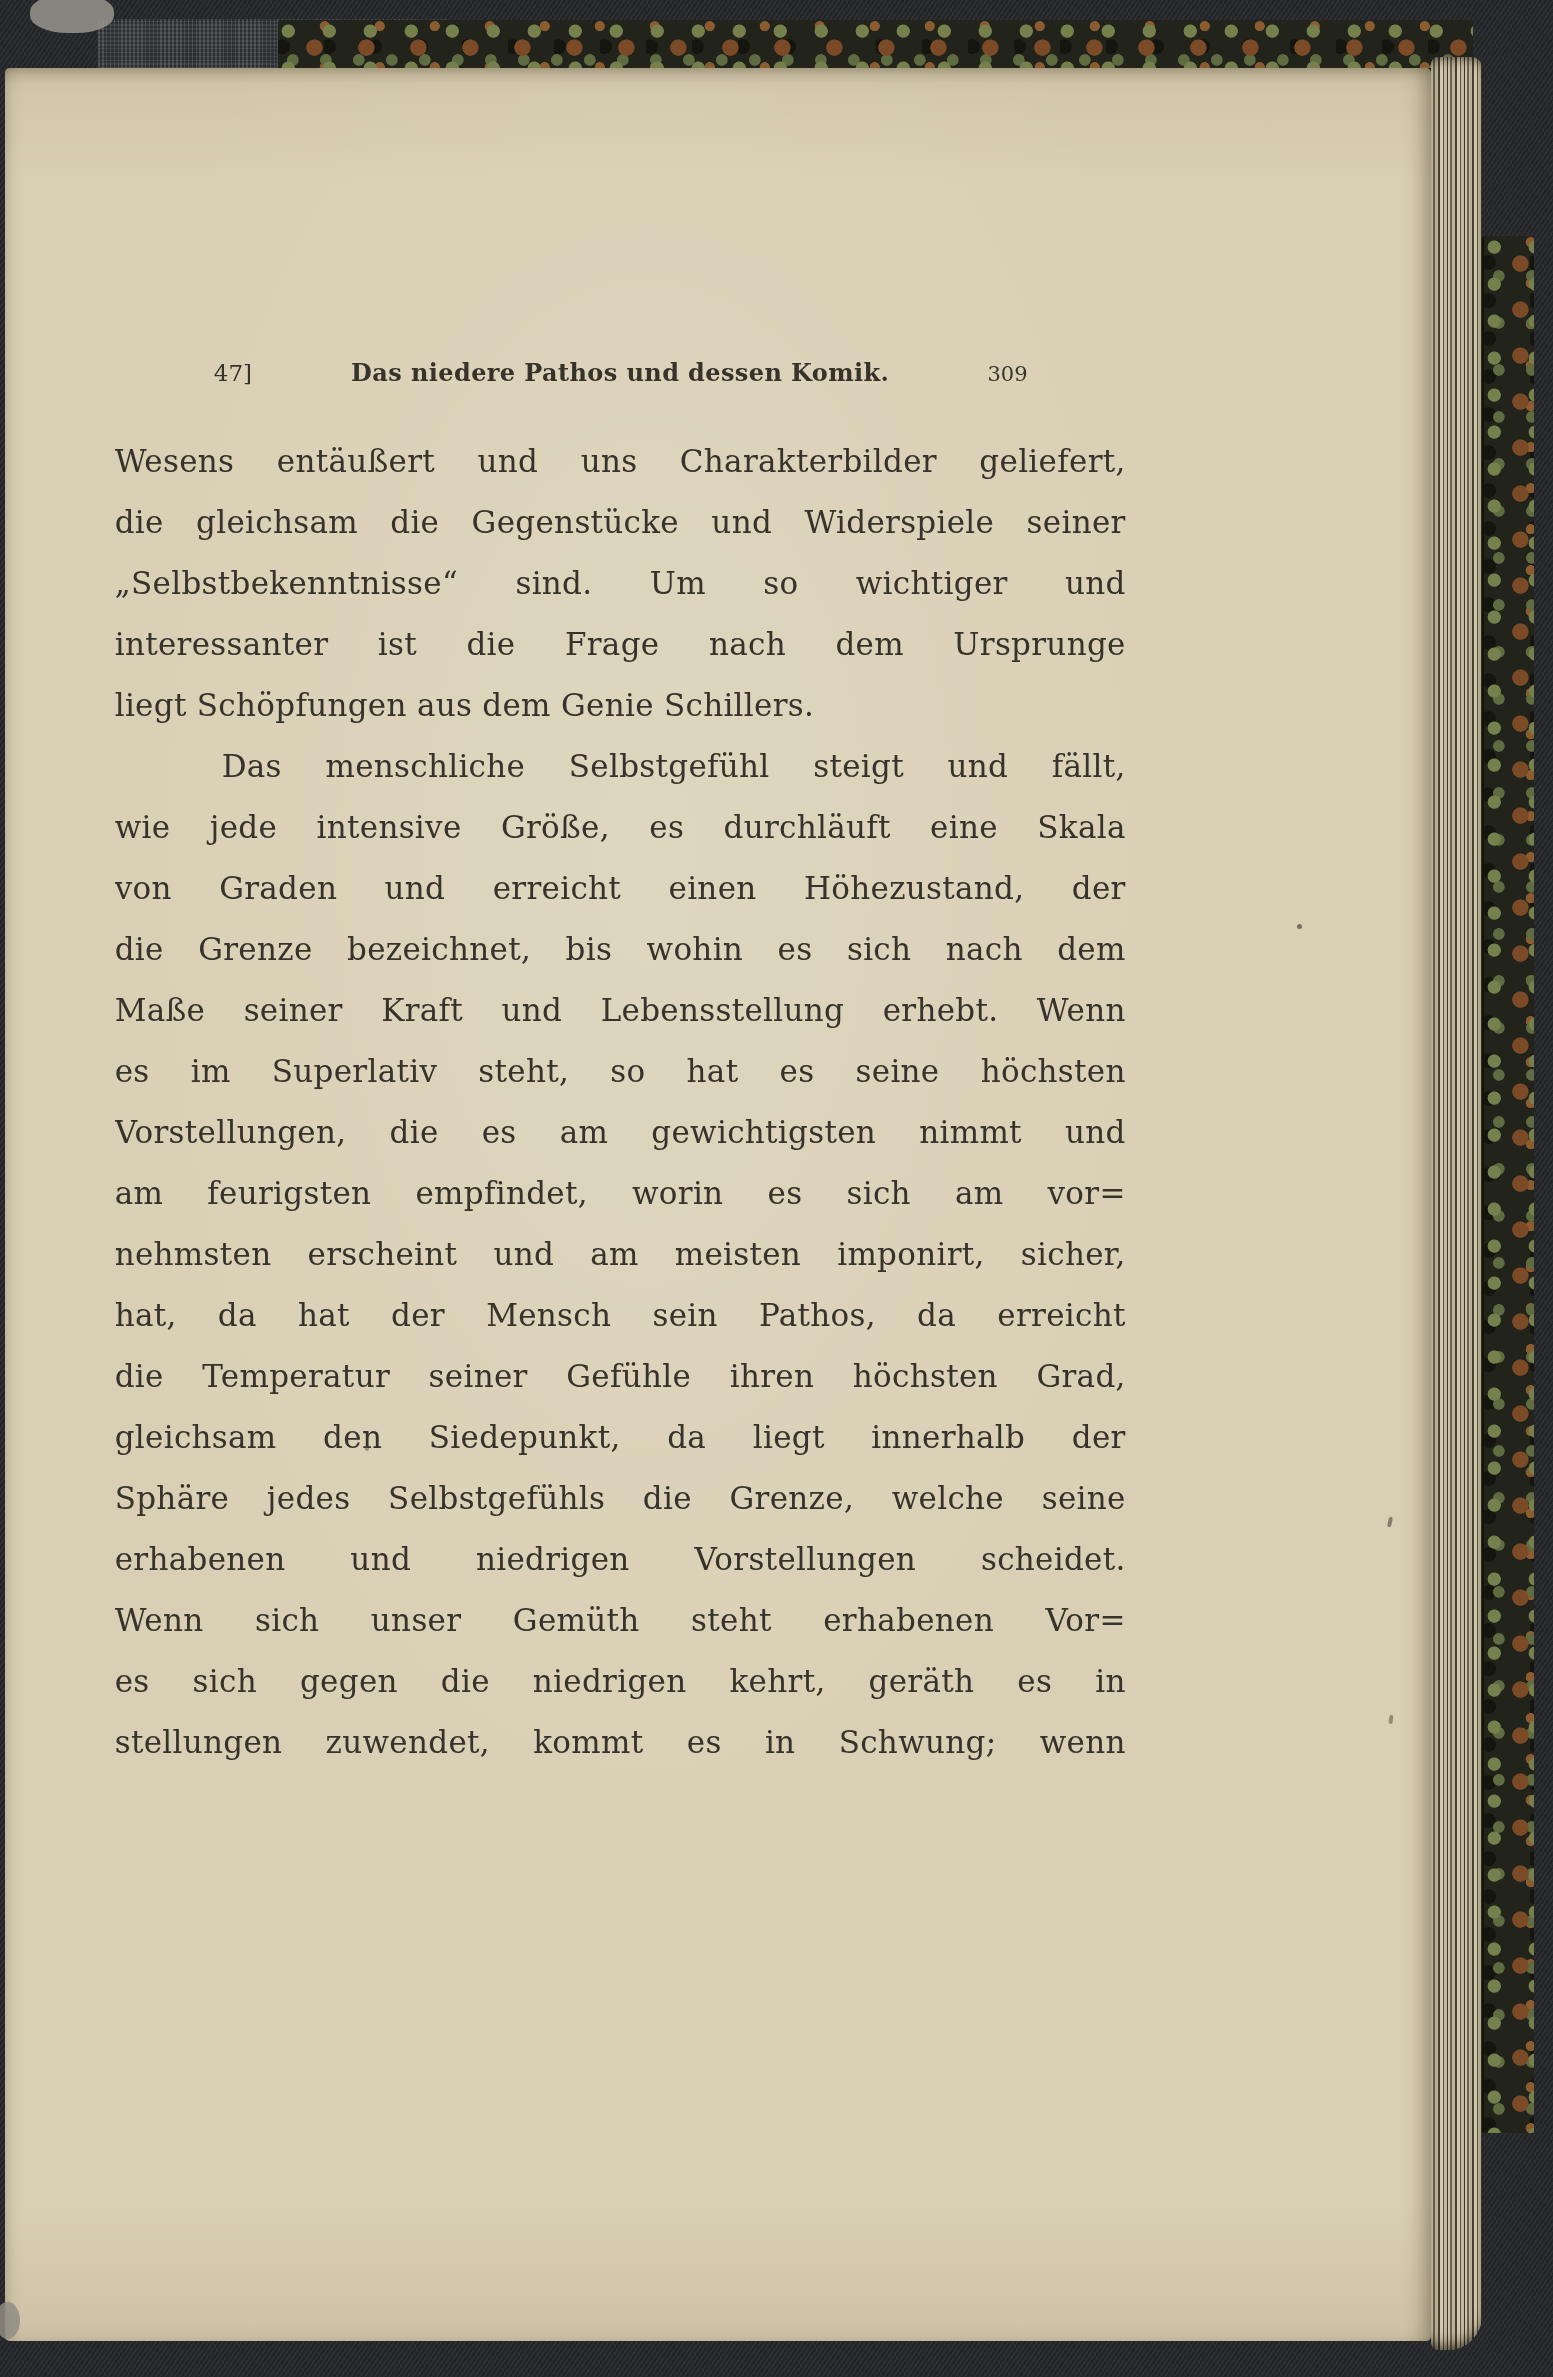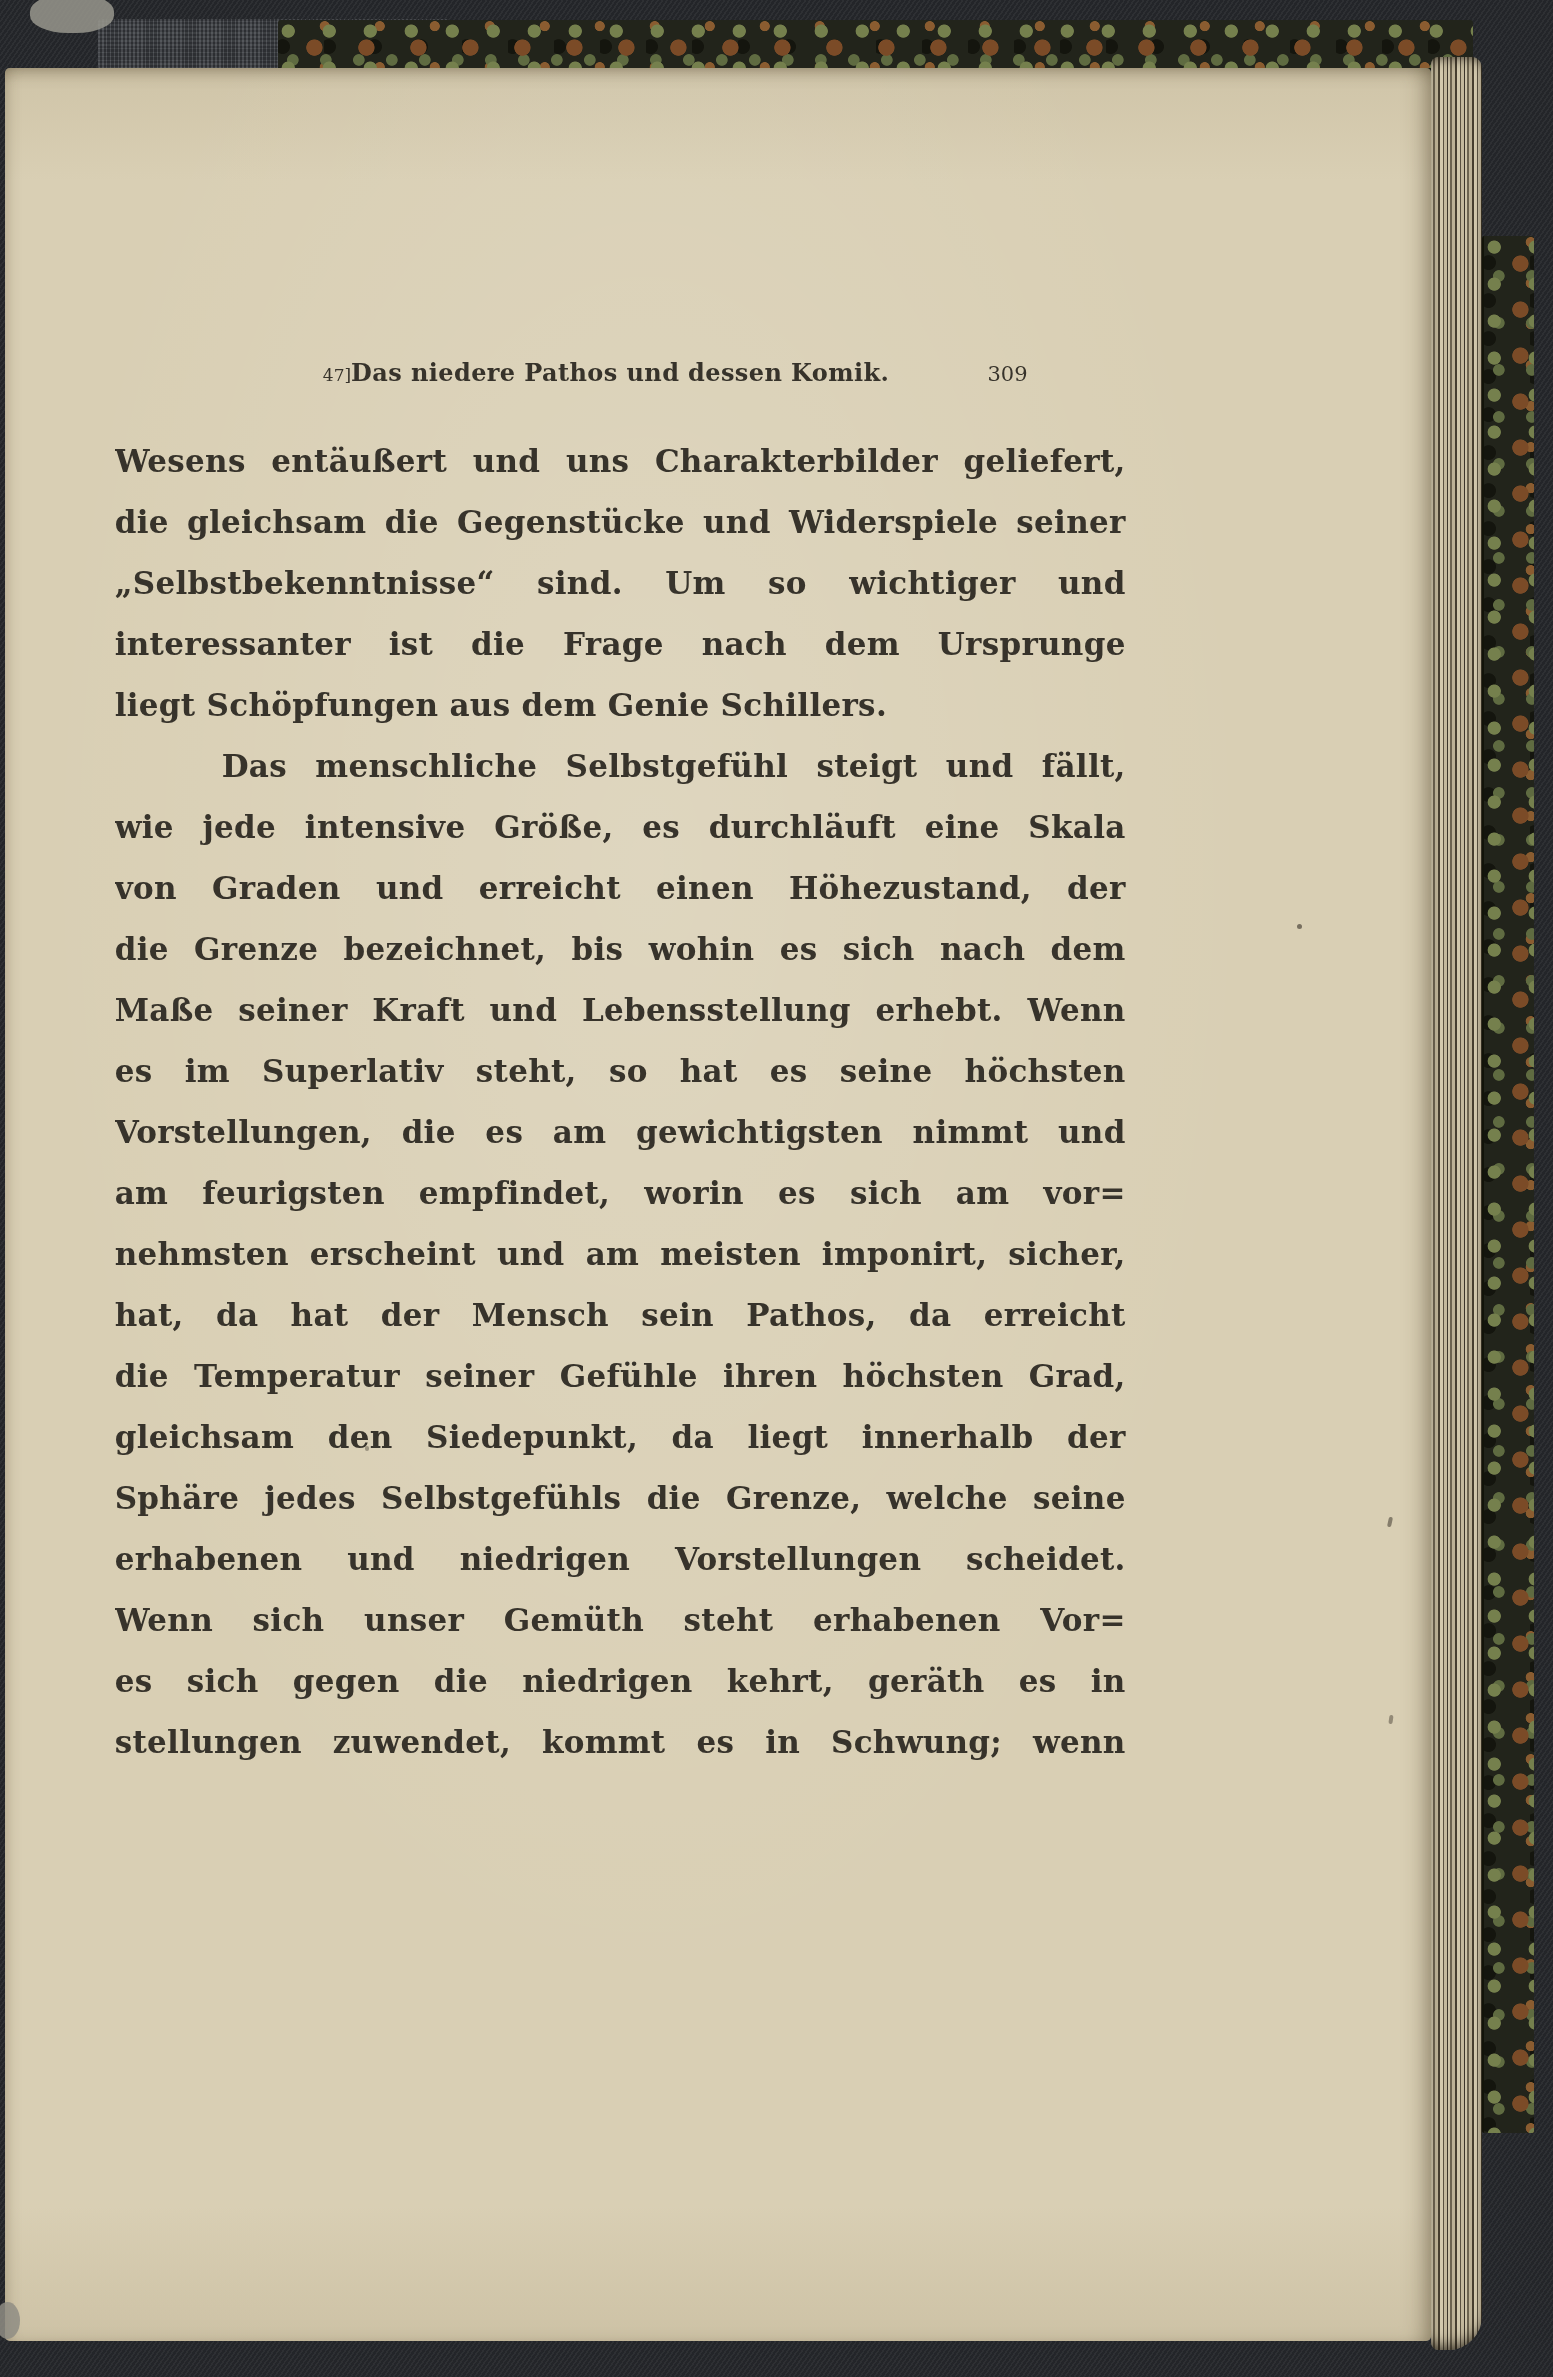--- a/index.html
+++ b/index.html
@@ -57,26 +57,26 @@
     box-shadow:
       inset -17px 0 22px -12.4px rgba(70,58,34,.5),
       inset 11px 0 15.5px -11px rgba(70,58,34,.32),
       inset 0 14px 18.6px -12.4px rgba(70,58,34,.42);
   }
   .header{
     position:absolute; left:110px; top:290px; width:1011px;
     display:grid; grid-template-columns:1fr auto 1fr; align-items:baseline;
     color:#37332b;
   }
-  .header .col-ref{font-size:17px; text-align:right;}
+  .header .col-ref{font-size:23px; text-align:center;}
   .header .title{font-size:24px; font-weight:bold; letter-spacing:0.4px;}
   .header .page-num{font-size:21px; text-align:center;}
   .body{
     position:absolute; left:110px; top:363px; width:1011px;
-    font-size:31px; font-weight:bold; line-height:61px; color:#37332b;
+    font-size:31px; font-weight:normal; line-height:61px; color:#37332b;
     letter-spacing:0.3px;
   }
   .line{height:61px; overflow:hidden; text-align:justify; text-align-last:justify; white-space:normal;}
   .line.indent{text-indent:107px;}
   .line.para-end{text-align:left; text-align-last:left;}
   
   .speck{position:absolute; background:#4d463a; border-radius:50%; opacity:.7;}
   .speck.s1{left:1292px; top:856px; width:5.4px; height:5.4px;}
   .speck.s2{left:1383px; top:1449px; width:3.9px; height:10px; border-radius:2.3px; transform:rotate(12deg); opacity:.6;}
   .speck.s3{left:360px; top:1378px; width:4.7px; height:4.7px; opacity:.45;}

